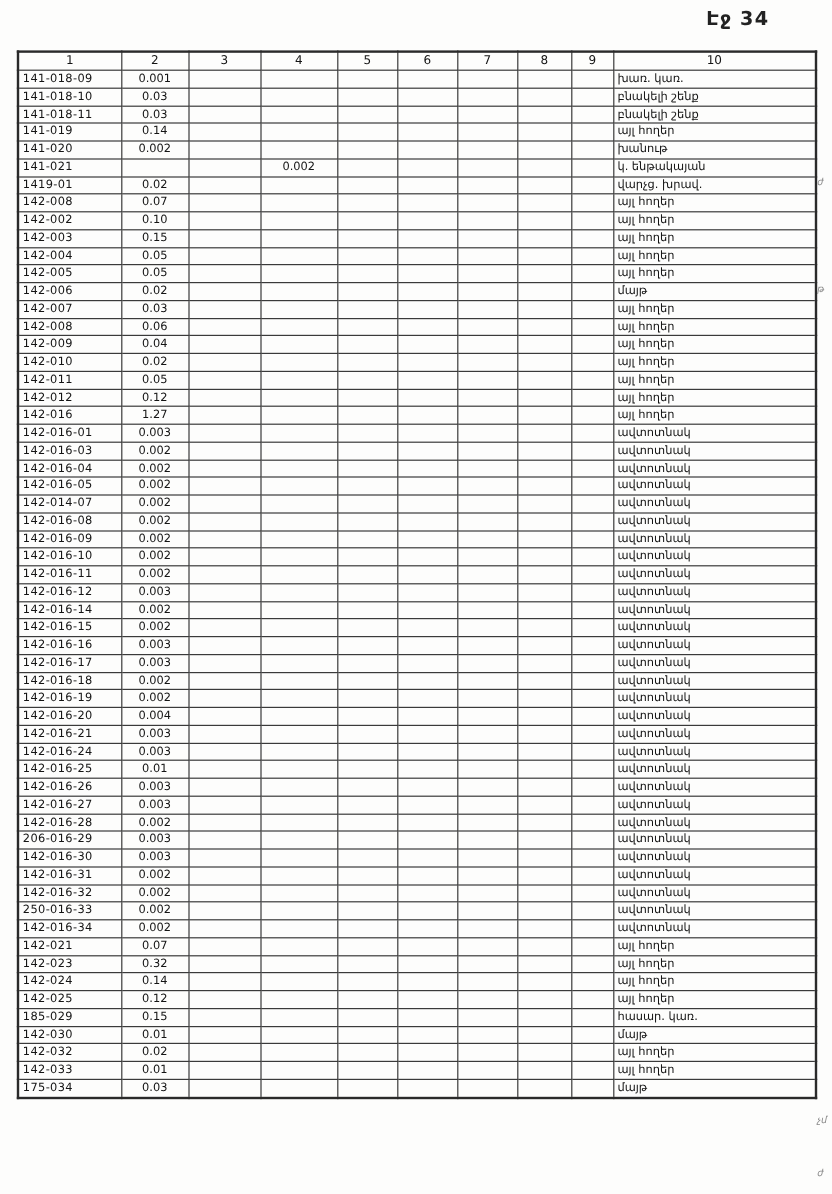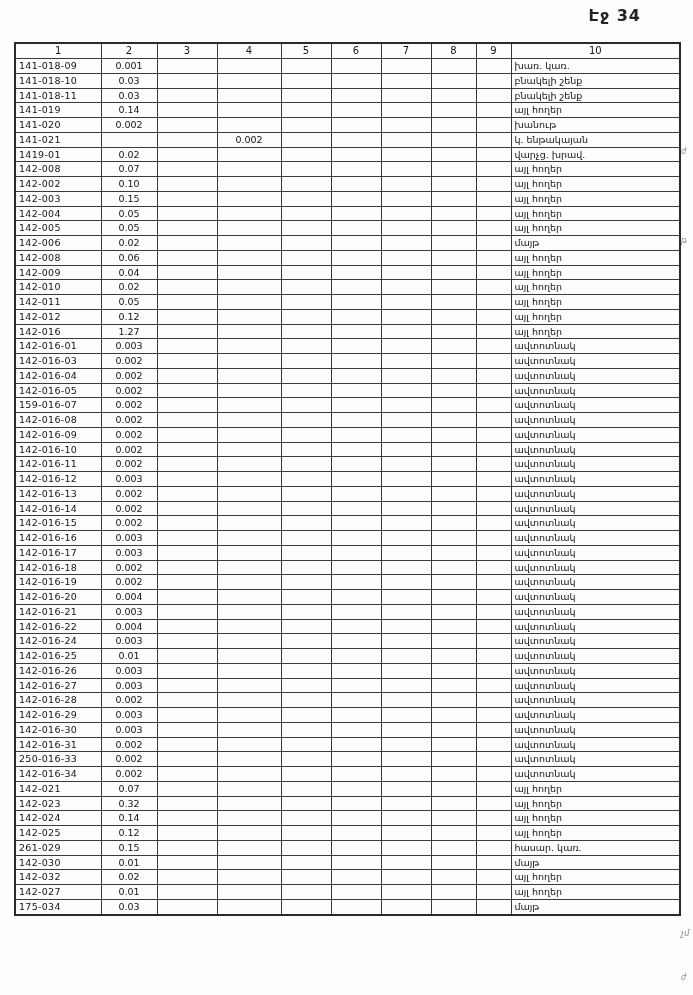--- a/index.html
+++ b/index.html
@@ -246,20 +246,32 @@
         <td class="empty"></td>
         <td class="empty"></td>
         <td class="empty"></td>
         <td class="empty"></td>
         <td class="empty"></td>
         <td class="empty"></td>
         <td class="empty"></td>
         <td class="desc">մայթ</td>
       </tr>
       <tr>
+        <td class="code">142-007</td>
+        <td class="val">0.03</td>
+        <td class="empty"></td>
+        <td class="empty"></td>
+        <td class="empty"></td>
+        <td class="empty"></td>
+        <td class="empty"></td>
+        <td class="empty"></td>
+        <td class="empty"></td>
+        <td class="desc">այլ հողեր</td>
+      </tr>
+      <tr>
         <td class="code">142-008</td>
         <td class="val">0.06</td>
         <td class="empty"></td>
         <td class="empty"></td>
         <td class="empty"></td>
         <td class="empty"></td>
         <td class="empty"></td>
         <td class="empty"></td>
         <td class="empty"></td>
         <td class="desc">այլ հողեր</td>
@@ -366,21 +378,21 @@
         <td class="empty"></td>
         <td class="empty"></td>
         <td class="empty"></td>
         <td class="empty"></td>
         <td class="empty"></td>
         <td class="empty"></td>
         <td class="empty"></td>
         <td class="desc">ավտոտնակ</td>
       </tr>
       <tr>
-        <td class="code">159-016-07</td>
+        <td class="code">142-014-07</td>
         <td class="val">0.002</td>
         <td class="empty"></td>
         <td class="empty"></td>
         <td class="empty"></td>
         <td class="empty"></td>
         <td class="empty"></td>
         <td class="empty"></td>
         <td class="empty"></td>
         <td class="desc">ավտոտնակ</td>
       </tr>
@@ -428,32 +440,20 @@
         <td class="empty"></td>
         <td class="empty"></td>
         <td class="empty"></td>
         <td class="empty"></td>
         <td class="empty"></td>
         <td class="desc">ավտոտնակ</td>
       </tr>
       <tr>
         <td class="code">142-016-12</td>
         <td class="val">0.003</td>
-        <td class="empty"></td>
-        <td class="empty"></td>
-        <td class="empty"></td>
-        <td class="empty"></td>
-        <td class="empty"></td>
-        <td class="empty"></td>
-        <td class="empty"></td>
-        <td class="desc">ավտոտնակ</td>
-      </tr>
-      <tr>
-        <td class="code">142-016-13</td>
-        <td class="val">0.002</td>
         <td class="empty"></td>
         <td class="empty"></td>
         <td class="empty"></td>
         <td class="empty"></td>
         <td class="empty"></td>
         <td class="empty"></td>
         <td class="empty"></td>
         <td class="desc">ավտոտնակ</td>
       </tr>
       <tr>
@@ -546,32 +546,20 @@
         <td class="empty"></td>
         <td class="empty"></td>
         <td class="empty"></td>
         <td class="empty"></td>
         <td class="empty"></td>
         <td class="empty"></td>
         <td class="empty"></td>
         <td class="desc">ավտոտնակ</td>
       </tr>
       <tr>
-        <td class="code">142-016-22</td>
-        <td class="val">0.004</td>
-        <td class="empty"></td>
-        <td class="empty"></td>
-        <td class="empty"></td>
-        <td class="empty"></td>
-        <td class="empty"></td>
-        <td class="empty"></td>
-        <td class="empty"></td>
-        <td class="desc">ավտոտնակ</td>
-      </tr>
-      <tr>
         <td class="code">142-016-24</td>
         <td class="val">0.003</td>
         <td class="empty"></td>
         <td class="empty"></td>
         <td class="empty"></td>
         <td class="empty"></td>
         <td class="empty"></td>
         <td class="empty"></td>
         <td class="empty"></td>
         <td class="desc">ավտոտնակ</td>
@@ -618,21 +606,21 @@
         <td class="empty"></td>
         <td class="empty"></td>
         <td class="empty"></td>
         <td class="empty"></td>
         <td class="empty"></td>
         <td class="empty"></td>
         <td class="empty"></td>
         <td class="desc">ավտոտնակ</td>
       </tr>
       <tr>
-        <td class="code">142-016-29</td>
+        <td class="code">206-016-29</td>
         <td class="val">0.003</td>
         <td class="empty"></td>
         <td class="empty"></td>
         <td class="empty"></td>
         <td class="empty"></td>
         <td class="empty"></td>
         <td class="empty"></td>
         <td class="empty"></td>
         <td class="desc">ավտոտնակ</td>
       </tr>
@@ -643,20 +631,32 @@
         <td class="empty"></td>
         <td class="empty"></td>
         <td class="empty"></td>
         <td class="empty"></td>
         <td class="empty"></td>
         <td class="empty"></td>
         <td class="desc">ավտոտնակ</td>
       </tr>
       <tr>
         <td class="code">142-016-31</td>
+        <td class="val">0.002</td>
+        <td class="empty"></td>
+        <td class="empty"></td>
+        <td class="empty"></td>
+        <td class="empty"></td>
+        <td class="empty"></td>
+        <td class="empty"></td>
+        <td class="empty"></td>
+        <td class="desc">ավտոտնակ</td>
+      </tr>
+      <tr>
+        <td class="code">142-016-32</td>
         <td class="val">0.002</td>
         <td class="empty"></td>
         <td class="empty"></td>
         <td class="empty"></td>
         <td class="empty"></td>
         <td class="empty"></td>
         <td class="empty"></td>
         <td class="empty"></td>
         <td class="desc">ավտոտնակ</td>
       </tr>
@@ -726,21 +726,21 @@
         <td class="empty"></td>
         <td class="empty"></td>
         <td class="empty"></td>
         <td class="empty"></td>
         <td class="empty"></td>
         <td class="empty"></td>
         <td class="empty"></td>
         <td class="desc">այլ հողեր</td>
       </tr>
       <tr>
-        <td class="code">261-029</td>
+        <td class="code">185-029</td>
         <td class="val">0.15</td>
         <td class="empty"></td>
         <td class="empty"></td>
         <td class="empty"></td>
         <td class="empty"></td>
         <td class="empty"></td>
         <td class="empty"></td>
         <td class="empty"></td>
         <td class="desc">հասար. կառ.</td>
       </tr>
@@ -762,21 +762,21 @@
         <td class="empty"></td>
         <td class="empty"></td>
         <td class="empty"></td>
         <td class="empty"></td>
         <td class="empty"></td>
         <td class="empty"></td>
         <td class="empty"></td>
         <td class="desc">այլ հողեր</td>
       </tr>
       <tr>
-        <td class="code">142-027</td>
+        <td class="code">142-033</td>
         <td class="val">0.01</td>
         <td class="empty"></td>
         <td class="empty"></td>
         <td class="empty"></td>
         <td class="empty"></td>
         <td class="empty"></td>
         <td class="empty"></td>
         <td class="empty"></td>
         <td class="desc">այլ հողեր</td>
       </tr>

